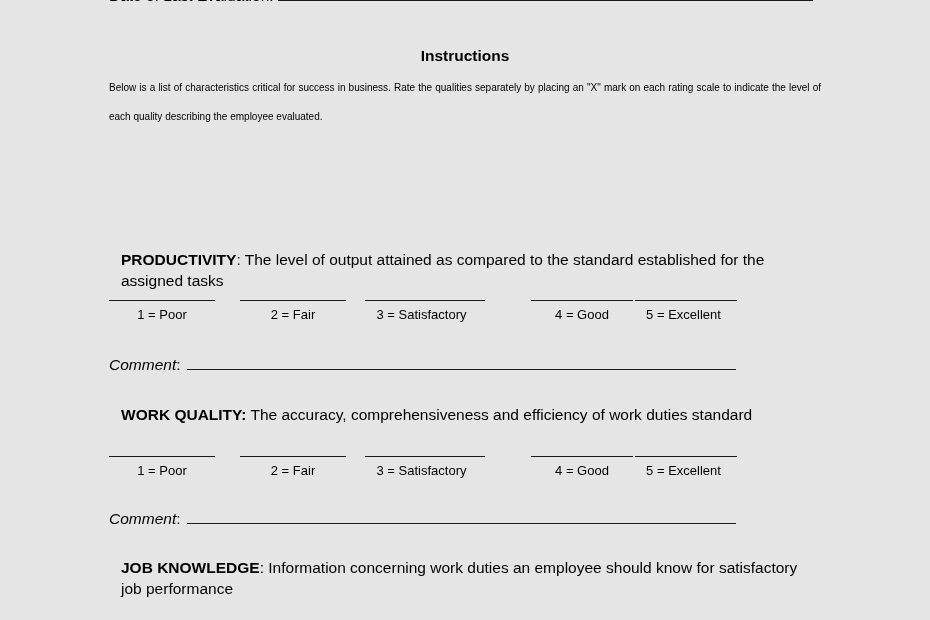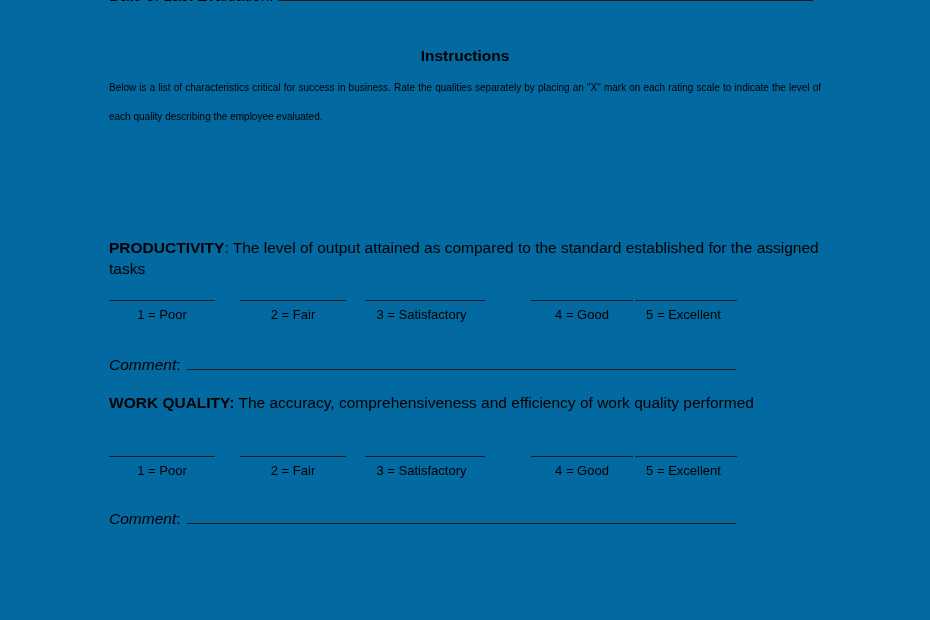--- a/index.html
+++ b/index.html
@@ -9,21 +9,21 @@
     background: #ffffff;
   }
   body {
     font-family: "Liberation Sans", sans-serif;
     color: #000000;
   }
   .page {
     position: relative;
     width: 930px;
     height: 620px;
-    background: #0369a1;
+    background: #e5e5e5;
     overflow: hidden;
   }
 
   
   .topfield {
     position: absolute;
     left: 109px;
     top: -14px;
     width: 712px;
     font-size: 15.5px;
@@ -70,21 +70,21 @@
 
   
   .quality {
     position: absolute;
     left: 109px;
     width: 712px;
   }
   .quality-title {
     font-size: 15.5px;
     line-height: 21px;
-    margin: 0;
+    margin: 12px;
   }
   .quality-title .qt-name {
     font-weight: bold;
   }
   .quality-title .qt-colon-bold {
     font-weight: bold;
   }
 
   .block-productivity  { top: 237px; }
   .block-workquality   { top: 392px; }
@@ -199,21 +199,21 @@
       <span class="mark-rule"></span>
       <span class="scale-label">5 = Excellent</span>
     </div>
   </div>
 
   <div class="comment comment-productivity">
     <span class="c-label">Comment</span><span class="c-colon">:</span><span class="c-rule"></span>
   </div>
 
   <div class="quality block-workquality">
-    <p class="quality-title"><span class="qt-name">WORK QUALITY:</span><span class="qt-colon-bold"></span><span> The accuracy, comprehensiveness and efficiency of work quality performed</span></p>
+    <p class="quality-title"><span class="qt-name">WORK QUALITY:</span><span class="qt-colon-bold"></span><span> The accuracy, comprehensiveness and efficiency of work duties standard</span></p>
   </div>
 
   <div class="scale scale-workquality">
     <div class="scale-item scale-item-0">
       <span class="mark-rule"></span>
       <span class="scale-label">1 = Poor</span>
     </div>
     <div class="scale-item scale-item-1">
       <span class="mark-rule"></span>
       <span class="scale-label">2 = Fair</span>
@@ -229,14 +229,17 @@
     <div class="scale-item scale-item-4">
       <span class="mark-rule"></span>
       <span class="scale-label">5 = Excellent</span>
     </div>
   </div>
 
   <div class="comment comment-workquality">
     <span class="c-label">Comment</span><span class="c-colon">:</span><span class="c-rule"></span>
   </div>
 
+  <div class="quality block-jobknowledge">
+    <p class="quality-title"><span class="qt-name">JOB KNOWLEDGE</span><span>:</span><span> Information concerning work duties an employee should know for satisfactory job performance</span></p>
+  </div>
 
 </div>
 
 </body></html>

